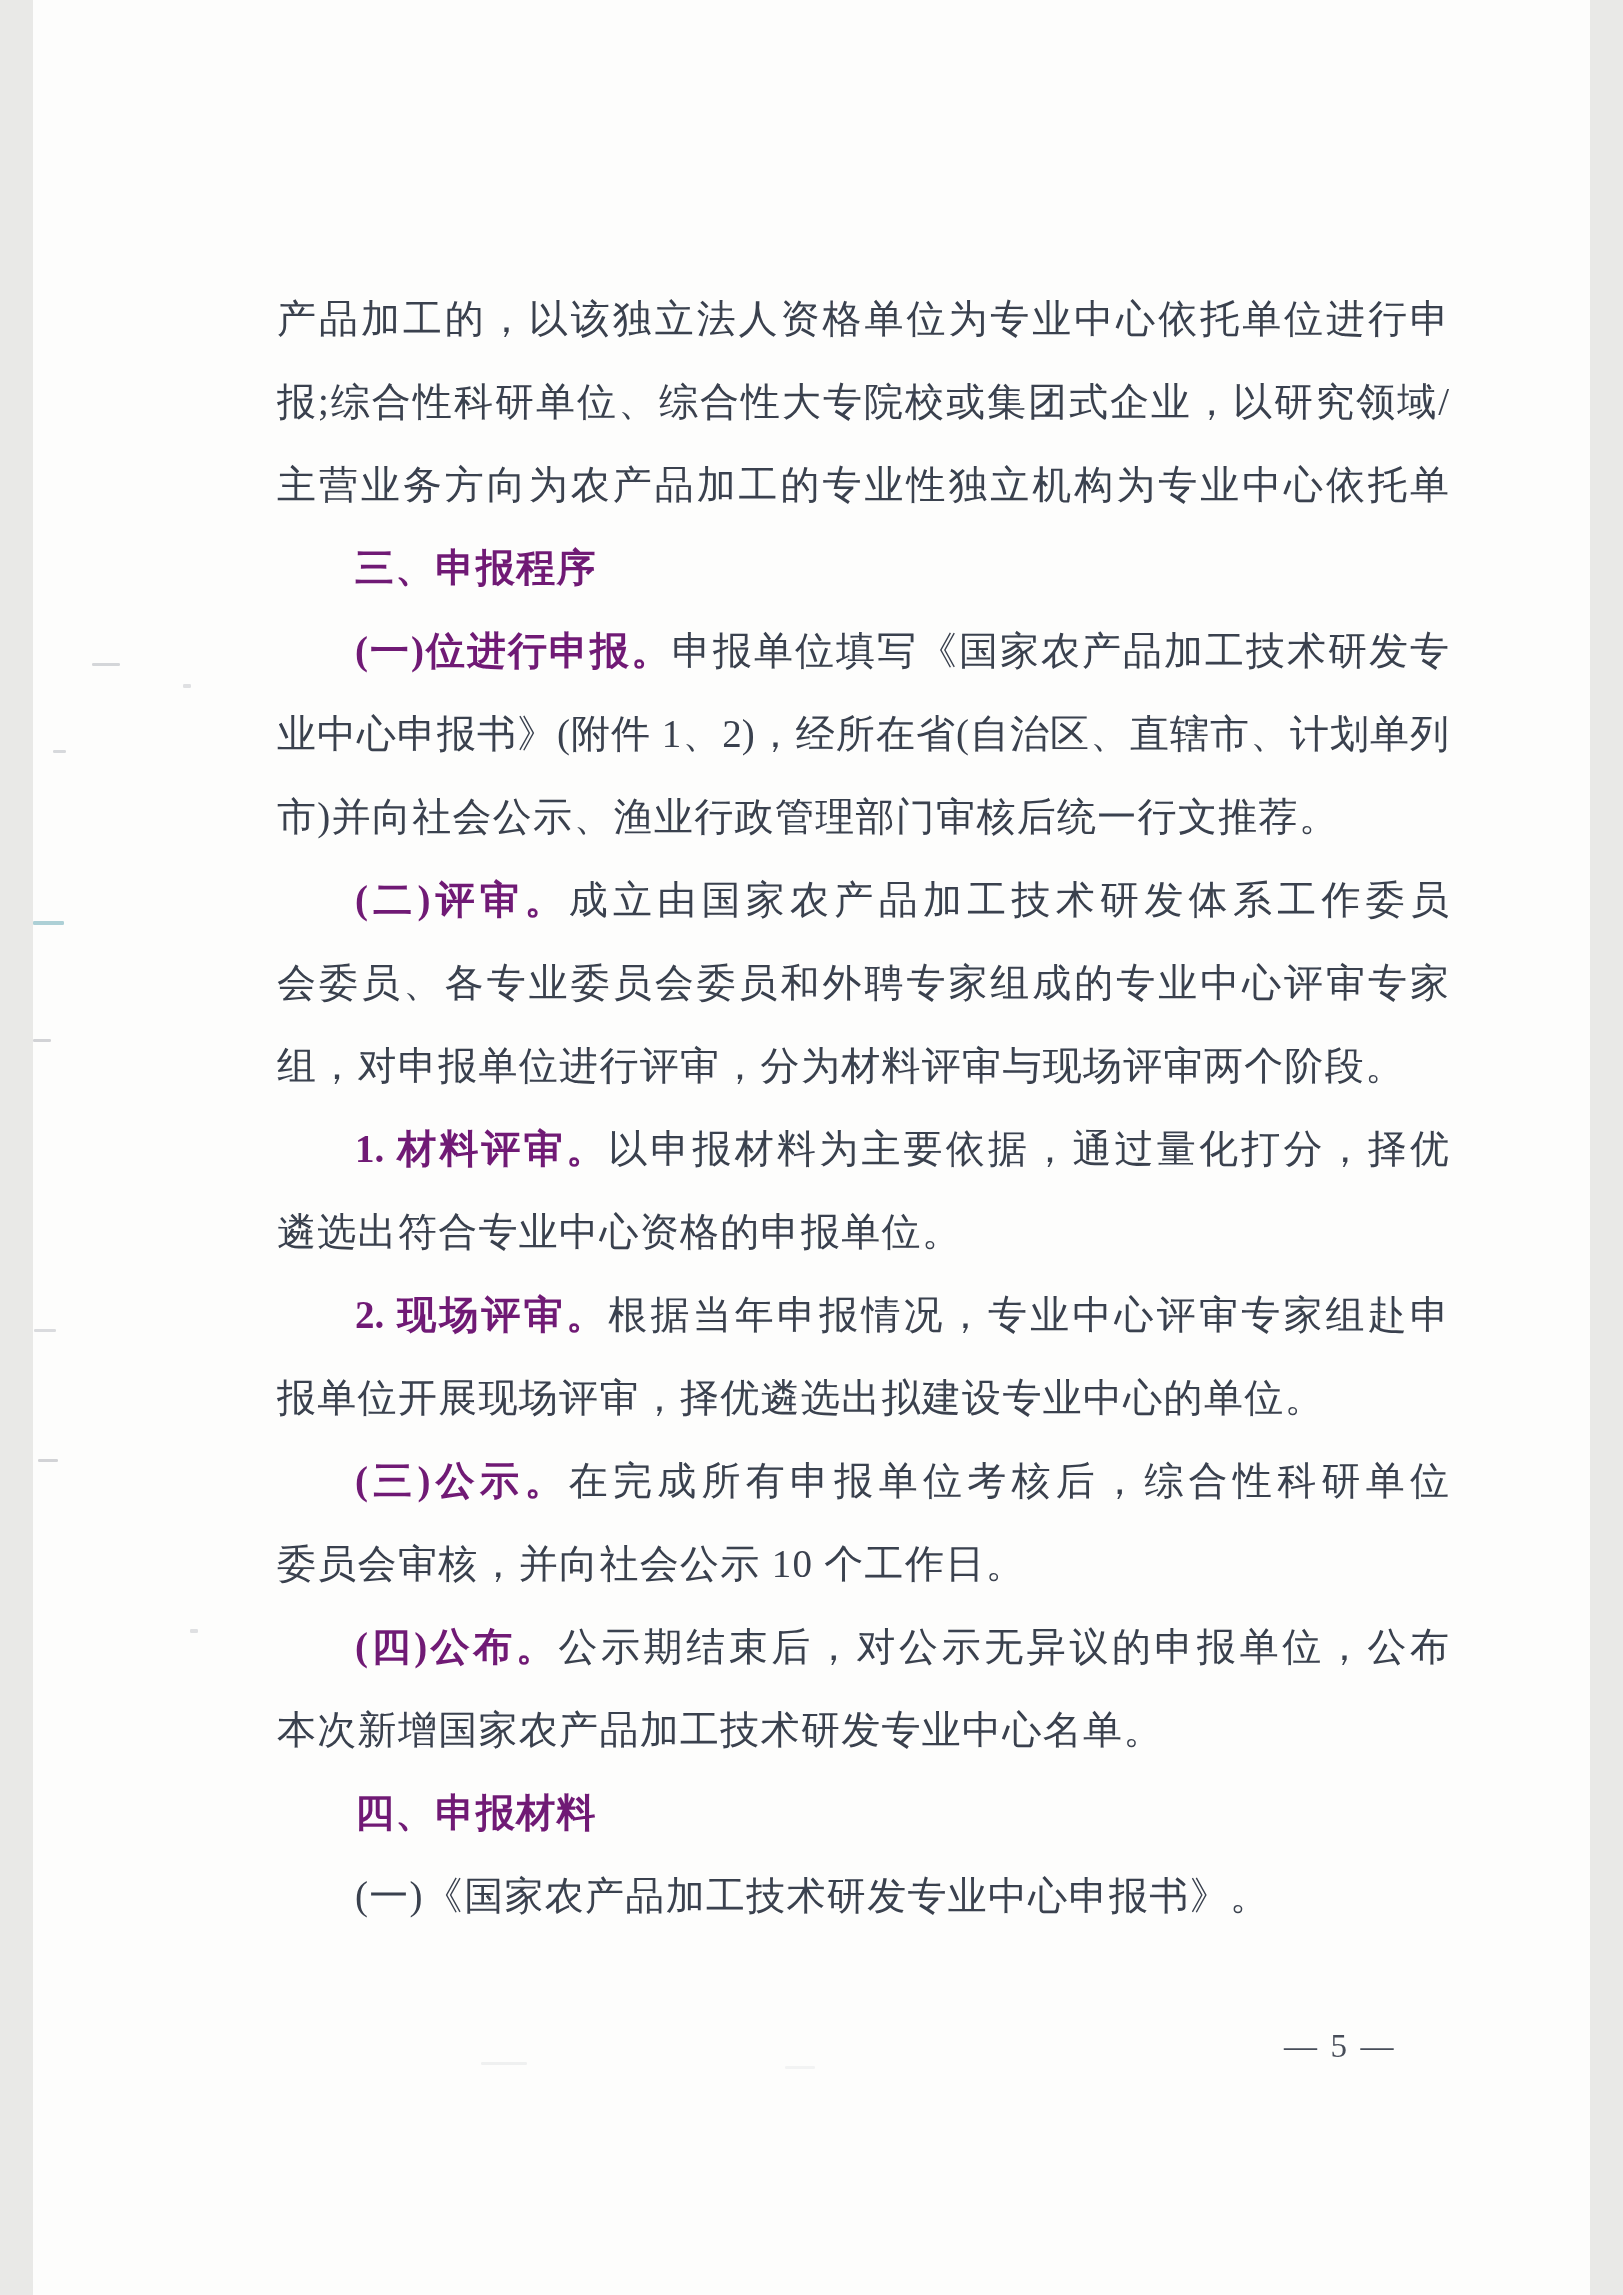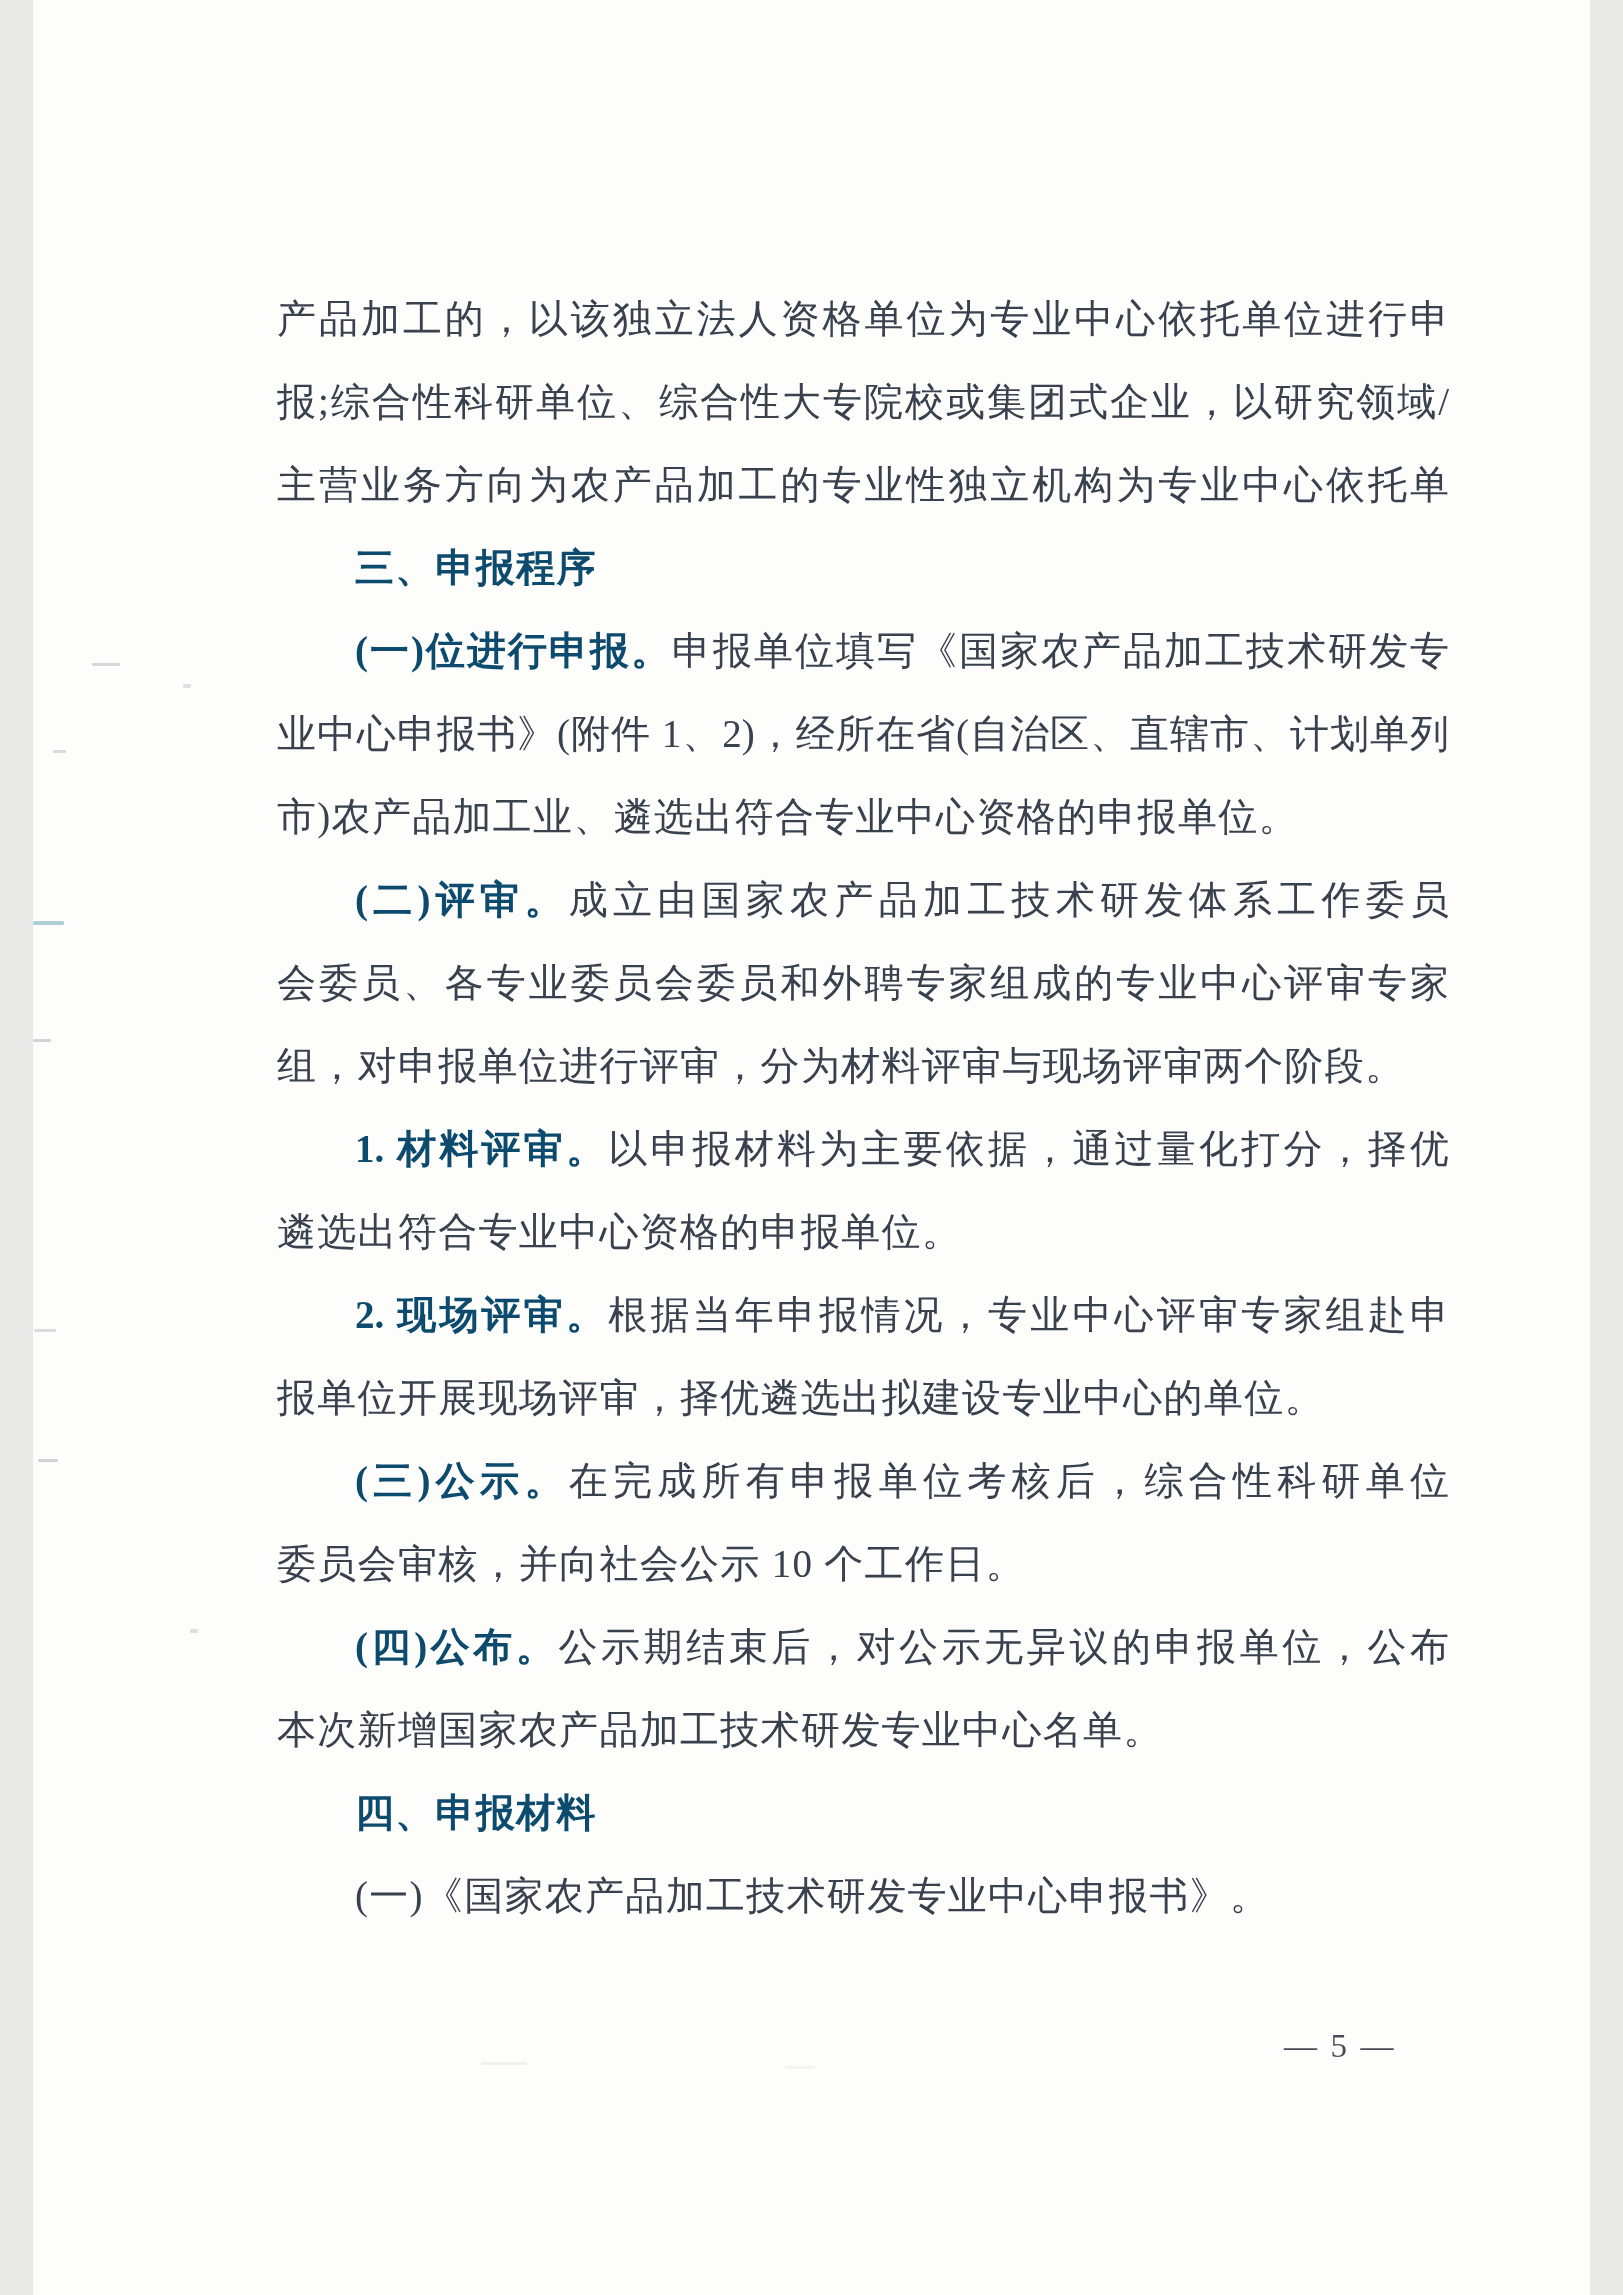--- a/index.html
+++ b/index.html
@@ -26,21 +26,21 @@
     overflow:visible;
   }
   .line.justify{
     white-space:normal;
     letter-spacing:0;
     text-align:justify;
     text-align-last:justify;
     overflow:hidden;
   }
   .line.indent{ text-indent:2em; }
-  .line .b{ font-weight:bold; color:#0c4a6e;font-family:Liberation Serif, serif; }
+  .line .b{ font-weight:bold; color:#701a75;font-family:Liberation Serif, serif; }
   .page-number{
     position:absolute;
     left:1251px;top:2027px;
     width:170px;height:39px;
     font-size:33px;line-height:39px;
     letter-spacing:2.6px;
     color:#474d59;
     white-space:nowrap;
   }
   .artifact{ position:absolute; border-radius:1.3px; }
@@ -65,21 +65,21 @@
 
 <div class="paper">
 
   <div class="text-block">
       <div class="line justify"><span>产品加工的，以该独立法人资格单位为专业中心依托单位进行申</span></div>
       <div class="line justify"><span>报;综合性科研单位、综合性大专院校或集团式企业，以研究领域/</span></div>
       <div class="line justify"><span>主营业务方向为农产品加工的专业性独立机构为专业中心依托单</span></div>
       <div class="line indent"><span class="b">三、申报程序</span></div>
       <div class="line justify indent"><span class="b">(一)位进行申报。</span><span>申报单位填写《国家农产品加工技术研发专</span></div>
       <div class="line justify"><span>业中心申报书》(附件 1、2)，经所在省(自治区、直辖市、计划单列</span></div>
-      <div class="line"><span>市)农产品加工业、遴选出符合专业中心资格的申报单位。</span></div>
+      <div class="line"><span>市)并向社会公示、渔业行政管理部门审核后统一行文推荐。</span></div>
       <div class="line justify indent"><span class="b">(二)评审。</span><span>成立由国家农产品加工技术研发体系工作委员</span></div>
       <div class="line justify"><span>会委员、各专业委员会委员和外聘专家组成的专业中心评审专家</span></div>
       <div class="line"><span>组，对申报单位进行评审，分为材料评审与现场评审两个阶段。</span></div>
       <div class="line justify indent"><span class="b">1. 材料评审。</span><span>以申报材料为主要依据，通过量化打分，择优</span></div>
       <div class="line"><span>遴选出符合专业中心资格的申报单位。</span></div>
       <div class="line justify indent"><span class="b">2. 现场评审。</span><span>根据当年申报情况，专业中心评审专家组赴申</span></div>
       <div class="line"><span>报单位开展现场评审，择优遴选出拟建设专业中心的单位。</span></div>
       <div class="line justify indent"><span class="b">(三)公示。</span><span>在完成所有申报单位考核后，综合性科研单位</span></div>
       <div class="line"><span>委员会审核，并向社会公示 10 个工作日。</span></div>
       <div class="line justify indent"><span class="b">(四)公布。</span><span>公示期结束后，对公示无异议的申报单位，公布</span></div>

